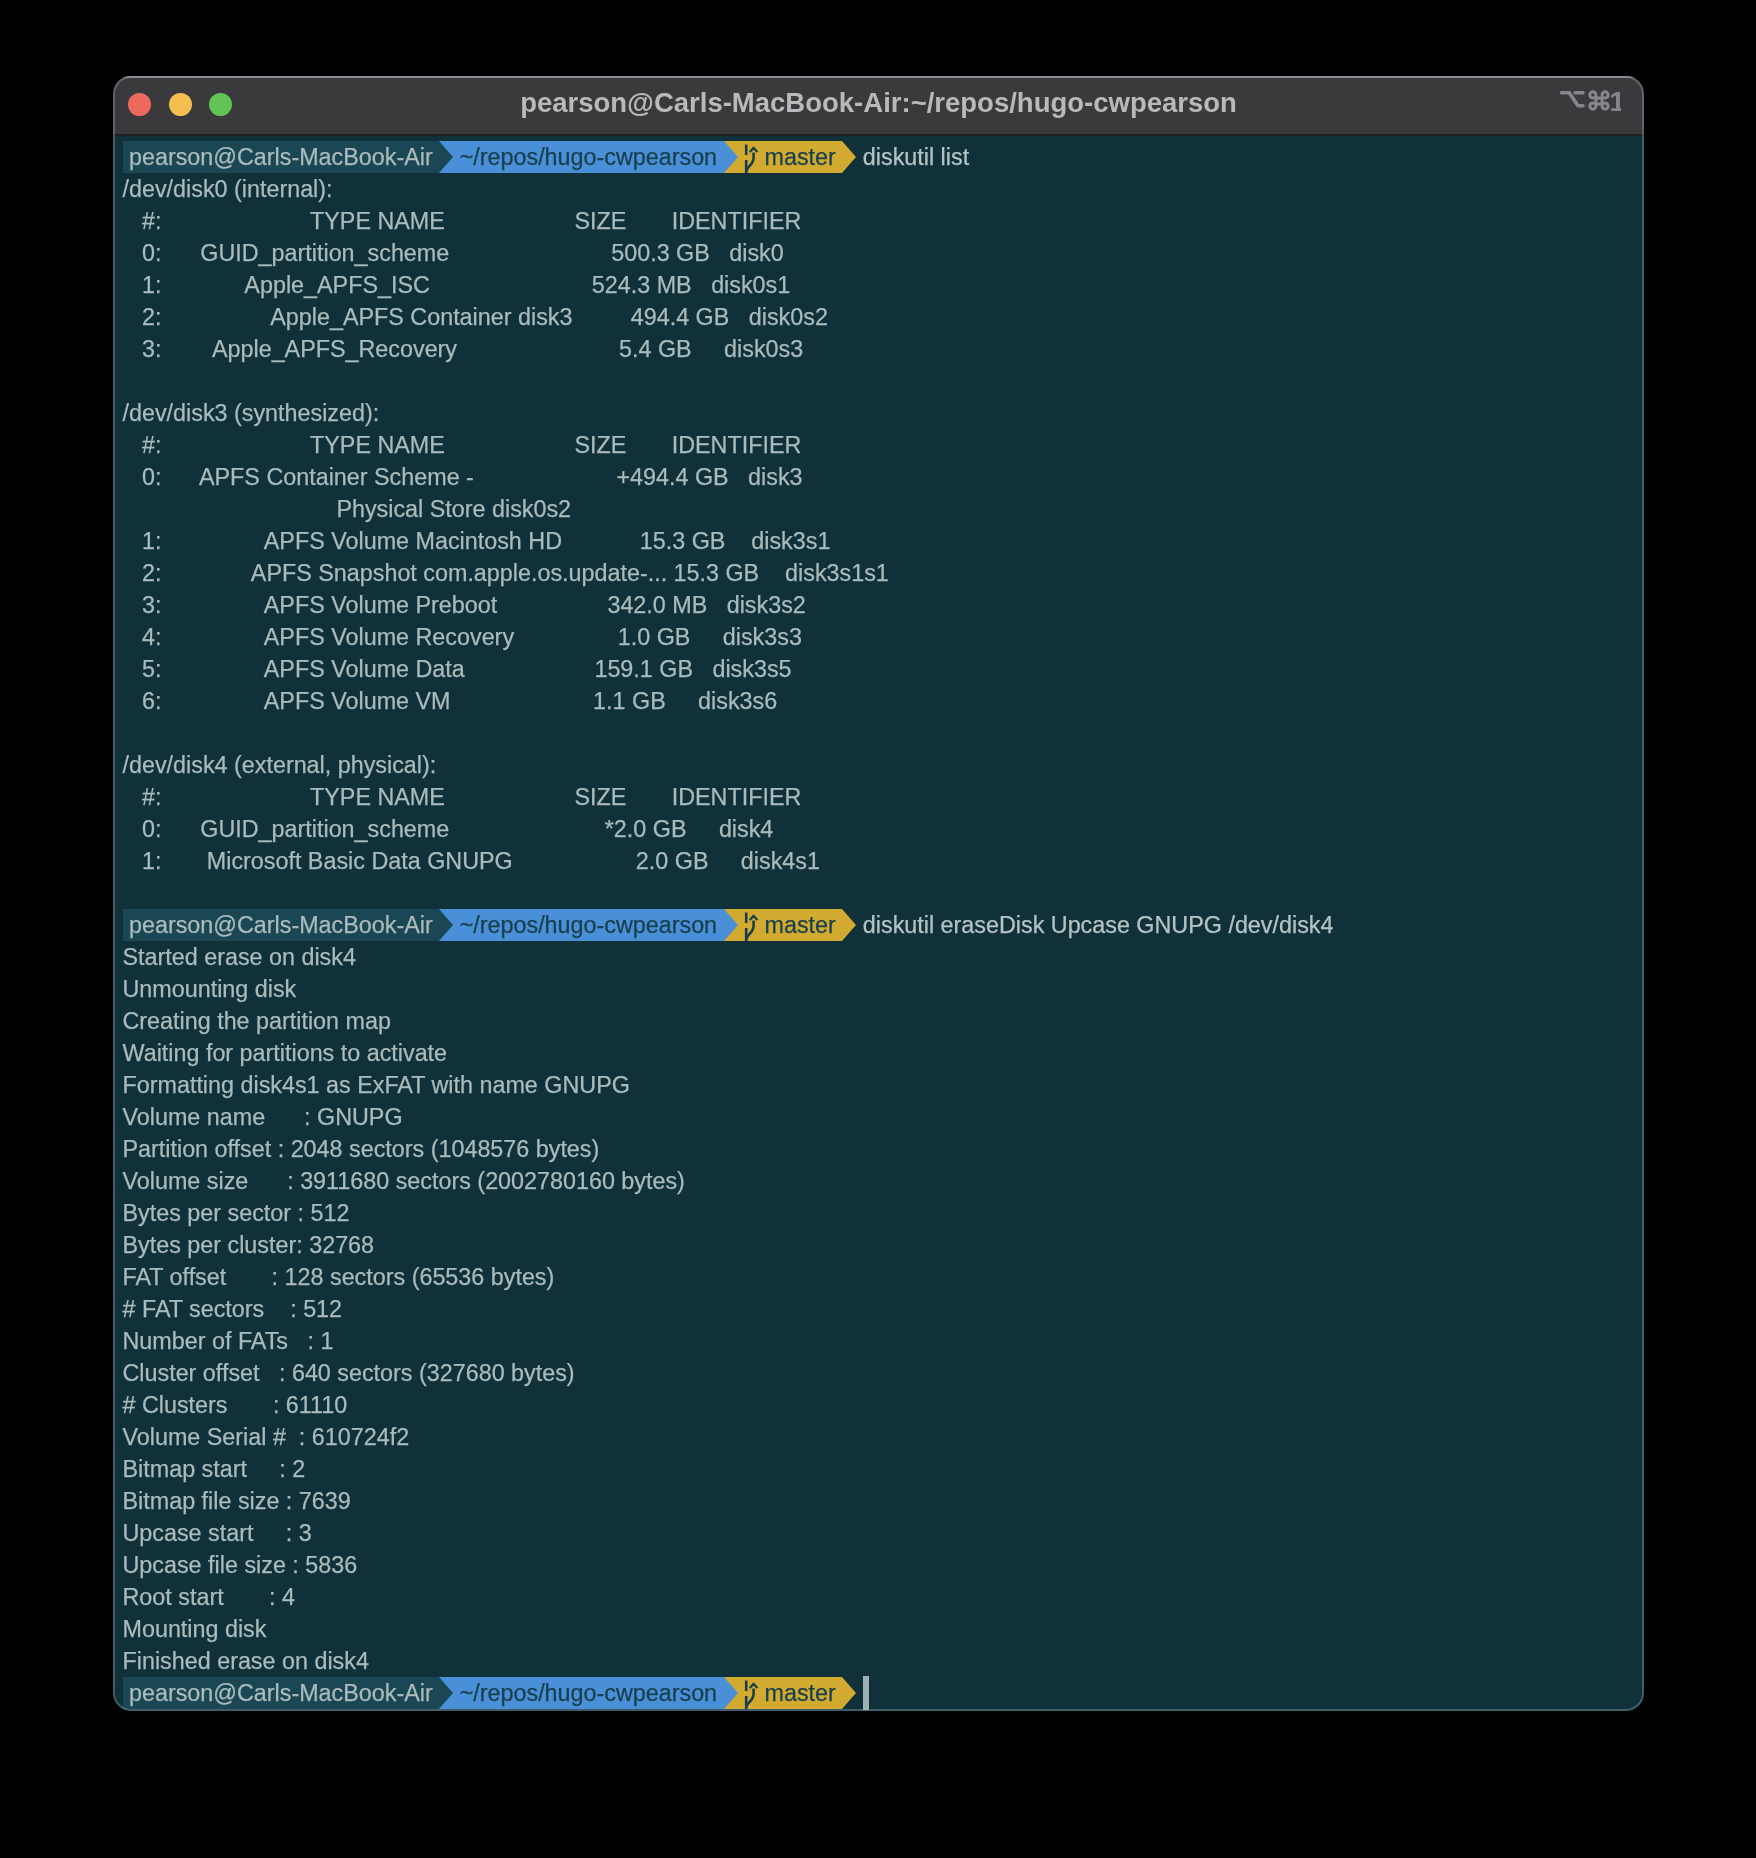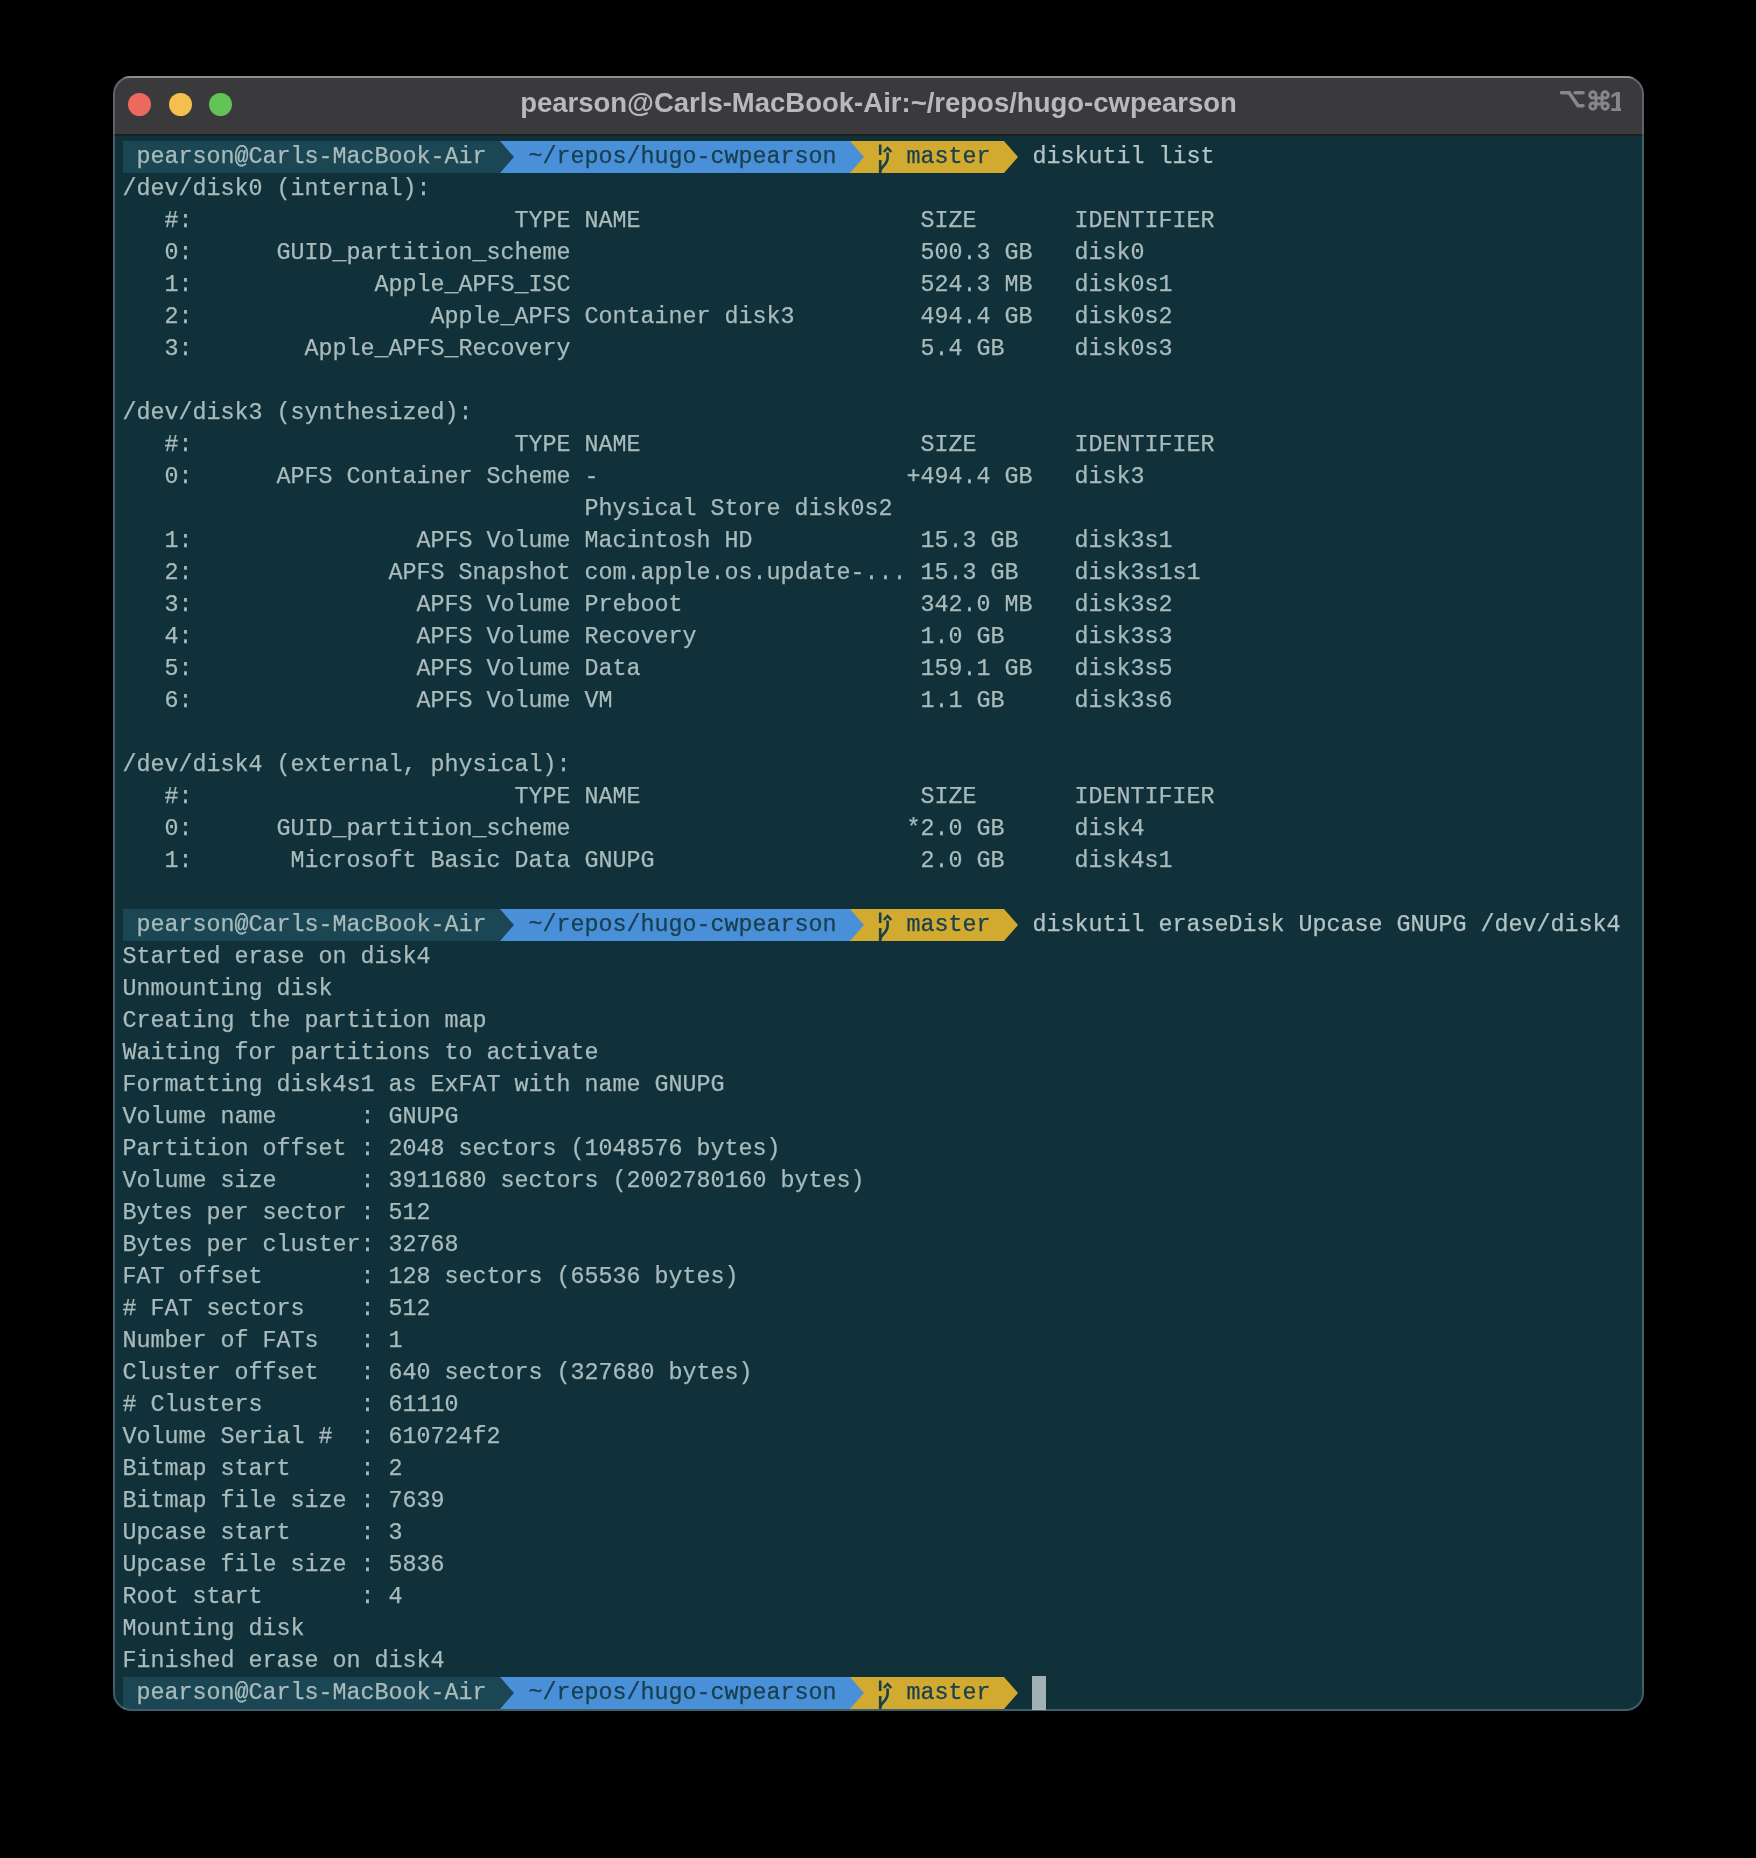--- a/index.html
+++ b/index.html
@@ -9,21 +9,21 @@
          border:2px solid rgba(190,215,225,0.28); pointer-events:none; }
   .titlebar { position:relative; height:60px; background:#3a3a3c;
          border-bottom:2px solid #1e1f21;padding-left:35px; }
   .tophl { position:absolute; top:0; left:0; right:0; height:2px;
          background:#737376; border-radius:18px 18px 0 0; }
   .dot { position:absolute; top:17px; width:23px; height:23px; border-radius:50%; }
   .title { position:absolute; left:0; right:0; top:0; height:54px;
          text-align:center; font:bold 27.5px/54px "Liberation Sans", sans-serif; color:#b8b9bb; }
   .mods { position:absolute; right:23px; top:12px; }
   .term { position:absolute; left:0; top:62px; right:0; bottom:0; }
-  pre { margin:0; padding:3px 0 0 9.5px; font-family:Liberation Mono, monospace;
+  pre { margin:0; padding:3px 0 0 9.5px; font-family:Liberation Sans, sans-serif;
         font-size:23.33px; line-height:32px; color:#a9bbbb; -webkit-text-stroke:0.25px currentColor; }
   .tri { display:inline-block; width:14px; height:32px; vertical-align:top; }
   .sg { display:inline-block; height:32px; vertical-align:top; }
   .cur { display:inline-block; height:34px; margin-top:-1px; vertical-align:top; }
   .cmd { color:#b4c4c4; }
 </style></head>
 <body>
 <div class="win">
   <div class="titlebar">
     <div class="tophl"></div>

